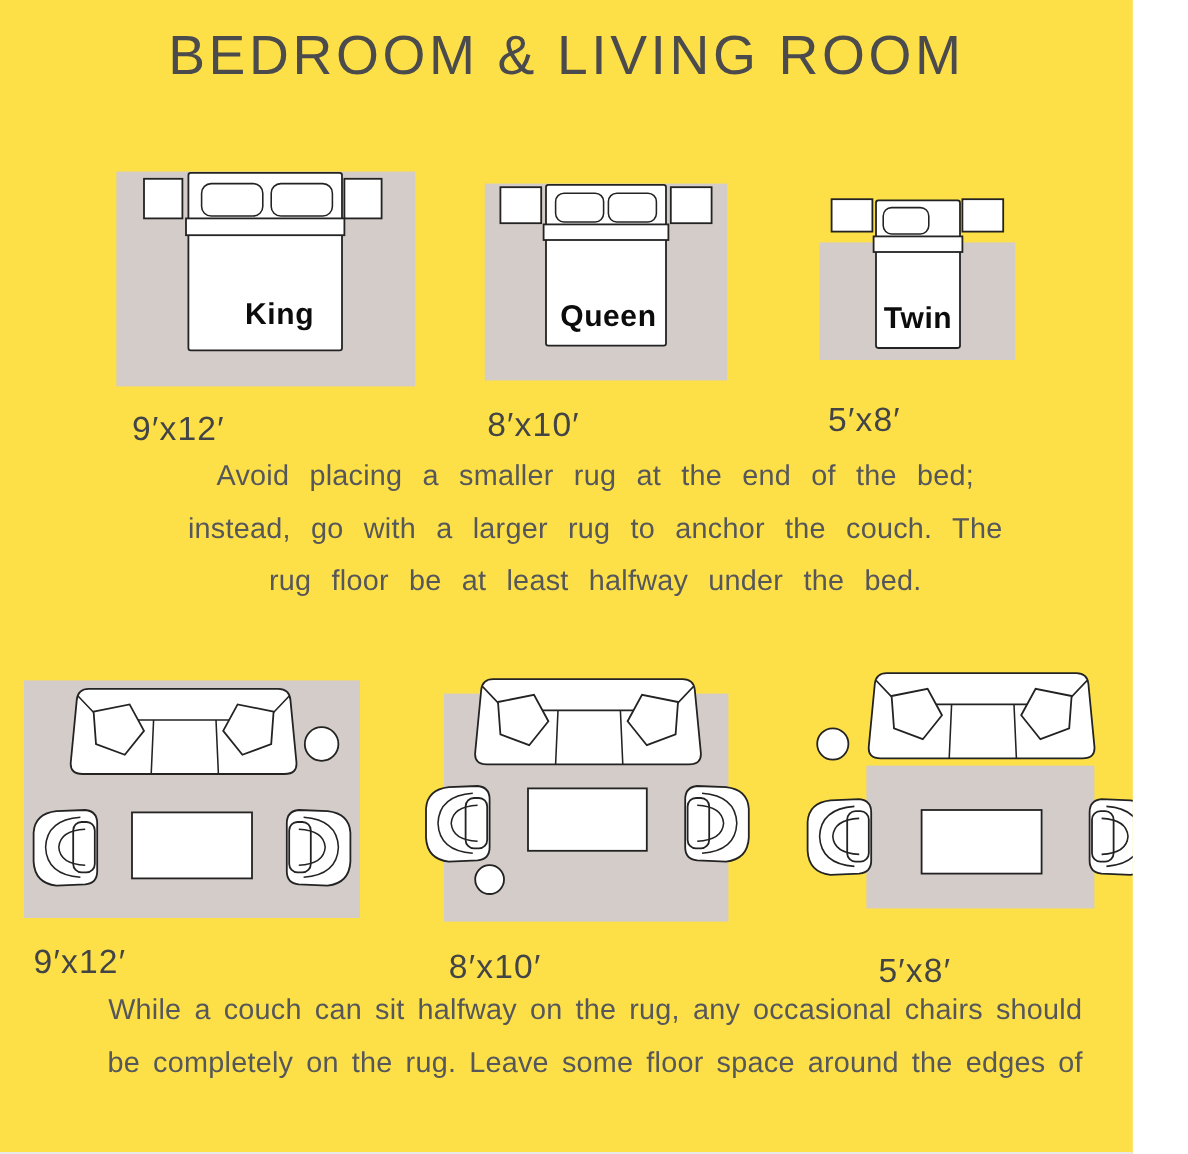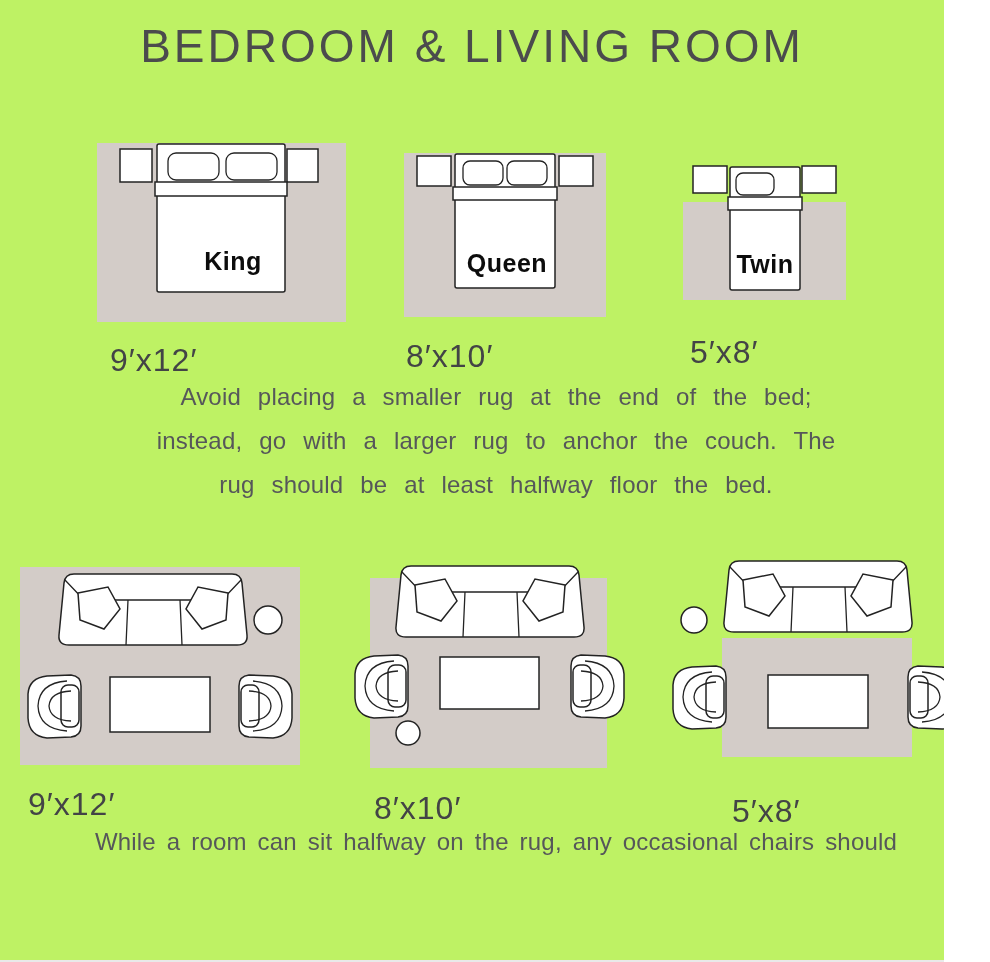--- a/index.html
+++ b/index.html
@@ -1,34 +1,34 @@
 <!DOCTYPE html>
 <html><head>
 <meta charset="utf-8">
 <style>
   html,body{margin:0;padding:0;background:#ffffff;}
   .page{
-    position:relative;width:944px;height:962px;background:#bef264;overflow:hidden;
+    position:relative;width:944px;height:962px;background:#fde047;overflow:hidden;
     font-family:"Liberation Sans","DejaVu Sans",sans-serif;
   }
   .title{
     position:absolute;left:0;right:0;top:20px;text-align:center;
     color:#4b4b4d;font-size:46px;line-height:53px;font-weight:400;letter-spacing:3px;
   }
   .title span{display:block;}
   .diag{position:absolute;}
   .furn{fill:#ffffff;stroke:#232323;stroke-width:1.5;}
   .ln{fill:none;stroke:#232323;stroke-width:1.3;}
   .rug-rect{stroke:none;}
   .bed-label{
     font-family:"Liberation Sans","DejaVu Sans",sans-serif;
     font-size:25px;font-weight:700;fill:#0c0c0c;text-anchor:middle;letter-spacing:0.5px;
   }
   .size-label{
-    position:absolute;font-size:32px;color:#434446;letter-spacing:1px;white-space:nowrap;
+    position:absolute;font-size:28px;color:#434446;letter-spacing:1px;white-space:nowrap;
   }
   .note{
     position:absolute;left:0;right:0;text-align:center;
     color:#56575a;font-size:24px;line-height:44px;letter-spacing:0.2px;
   }
   .note--bed{top:375px;word-spacing:10px;}
   .note--living{top:820px;word-spacing:4px;}
   .note div{white-space:nowrap;padding-left:48px;}
   .bottom-line{position:absolute;left:0;right:0;bottom:0;height:2px;background:#e9e9e9;}
 </style>
@@ -91,21 +91,21 @@
     <text class="bed-label" x="99" y="113">Twin</text>
   </svg>
 
   <div class="size-label" style="left:110px;top:342px">9′x12′</div>
   <div class="size-label" style="left:406px;top:338px">8′x10′</div>
   <div class="size-label" style="left:690px;top:334px">5′x8′</div>
 
   <div class="note note--bed">
     <div>Avoid placing a smaller rug at the end of the bed;</div>
     <div>instead, go with a larger rug to anchor the couch. The</div>
-    <div>rug should be at least halfway floor the bed.</div>
+    <div>rug floor be at least halfway under the bed.</div>
   </div>
 
   <svg class="diag" style="left:18px;top:560px" width="284" height="208" viewBox="0 0 284 208">
     <rect class="rug-rect" x="2" y="7" width="280" height="198" fill="#d3ccc8"></rect>
     <use href="#sofa-shape" x="40" y="13"></use>
     <circle class="furn" cx="250" cy="60" r="14"></circle>
     <use href="#chair-shape" x="7" y="112"></use>
     <g transform="translate(277,112) scale(-1,1)">
         <use href="#chair-shape"></use>
       </g>
@@ -132,17 +132,18 @@
         <use href="#chair-shape"></use>
       </g>
     <rect class="furn" x="108" y="120" width="100" height="53"></rect>
   </svg>
 
   <div class="size-label" style="left:28px;top:786px">9′x12′</div>
   <div class="size-label" style="left:374px;top:790px">8′x10′</div>
   <div class="size-label" style="left:732px;top:793px">5′x8′</div>
 
   <div class="note note--living">
-    <div>While a room can sit halfway on the rug, any occasional chairs should</div>
+    <div>While a couch can sit halfway on the rug, any occasional chairs should</div>
+    <div>be completely on the rug. Leave some floor space around the edges of</div>
   </div>
 
   <div class="bottom-line"></div>
 </div>
 
 </body></html>

